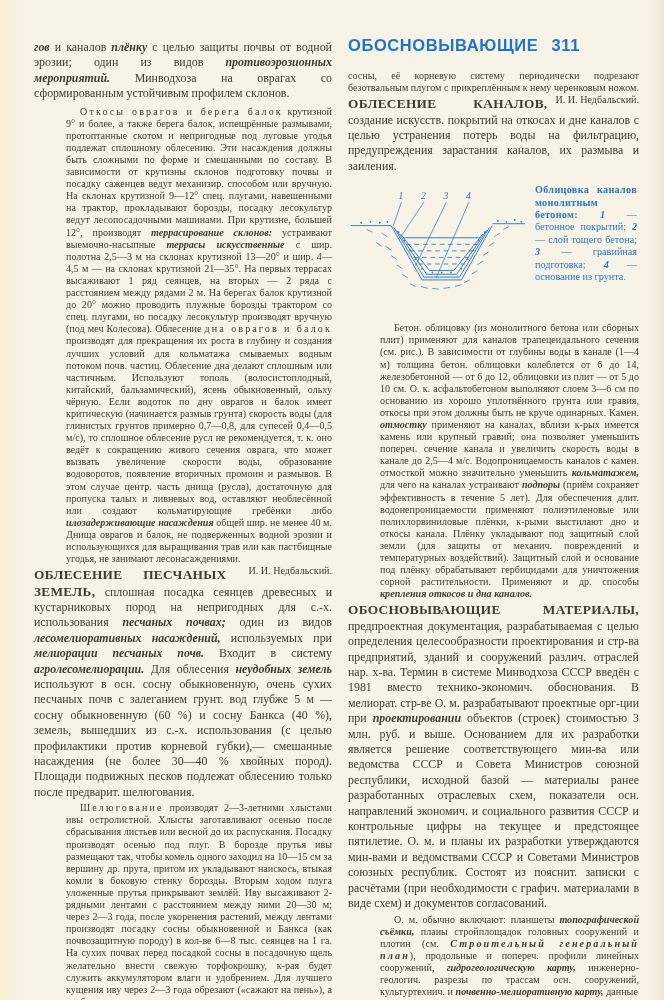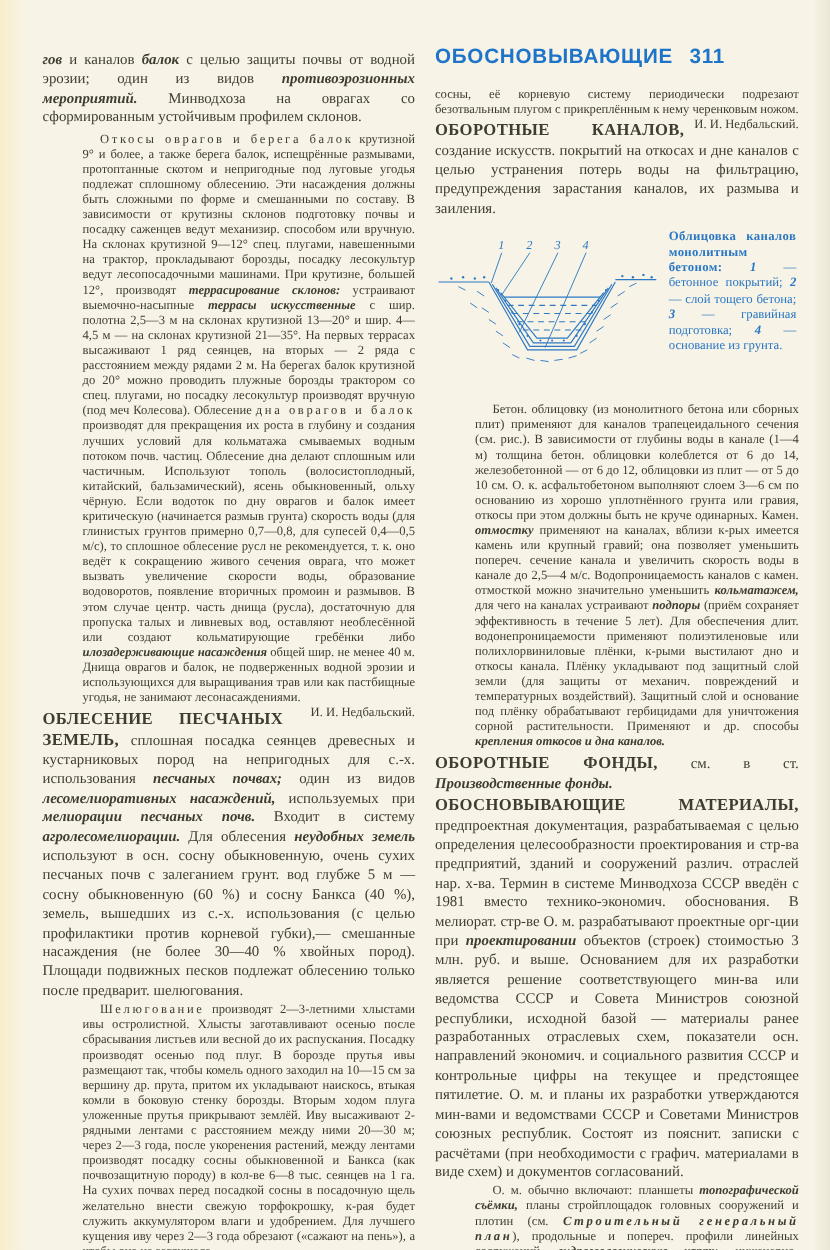--- a/index.html
+++ b/index.html
@@ -36,39 +36,39 @@
     width:102px;font-size:10.2px;line-height:12.4px;color:#2a77c4;
     text-align:justify;font-weight:500;
   }
   .caption .st-b{letter-spacing:.3px;}
   .mt4{margin-top:4px;} .mt2{margin-top:2px;}
 </style>
 </head>
 <body>
 
 <div class="col" id="left-col">
-  <p class="normal no-indent"><span class="st-i">гов</span><span> и каналов </span><span class="st-i">балок</span><span> с целью защиты почвы от водной эрозии; один из видов </span><span class="st-i">противоэрозионных мероприятий.</span><span> Минводхоза на оврагах со сформированным устойчивым профилем склонов.</span></p>
+  <p class="normal no-indent"><span class="st-i">гов</span><span> и каналов </span><span class="st-i">плёнку</span><span> с целью защиты почвы от водной эрозии; один из видов </span><span class="st-i">противоэрозионных мероприятий.</span><span> Минводхоза на оврагах со сформированным устойчивым профилем склонов.</span></p>
   <p class="petit indent mt4">
     <span><span class="st-sp">Откосы оврагов и берега балок</span><span> крутизной 9° и более, а также берега балок, испещрённые размывами, протоптанные скотом и непригодные под луговые угодья подлежат сплошному облесению. Эти насаждения должны быть сложными по форме и смешанными по составу. В зависимости от крутизны склонов подготовку почвы и посадку саженцев ведут механизир. способом или вручную. На склонах крутизной 9—12° спец. плугами, навешенными на трактор, прокладывают борозды, посадку лесокультур ведут лесопосадочными машинами. При крутизне, большей 12°, производят </span><span class="st-i">террасирование склонов:</span><span> устраивают выемочно-насыпные </span><span class="st-i">террасы искусственные</span><span> с шир. полотна 2,5—3 м на склонах крутизной 13—20° и шир. 4—4,5 м — на склонах крутизной 21—35°. На первых террасах высаживают 1 ряд сеянцев, на вторых — 2 ряда с расстоянием между рядами 2 м. На берегах балок крутизной до 20° можно проводить плужные борозды трактором со спец. плугами, но посадку лесокультур производят вручную (под меч Колесова). Облесение </span><span class="st-sp">дна оврагов и балок</span><span> производят для прекращения их роста в глубину и создания лучших условий для кольматажа смываемых водным потоком почв. частиц. Облесение дна делают сплошным или частичным. Используют тополь (волосистоплодный, китайский, бальзамический), ясень обыкновенный, ольху чёрную. Если водоток по дну оврагов и балок имеет критическую (начинается размыв грунта) скорость воды (для глинистых грунтов примерно 0,7—0,8, для супесей 0,4—0,5 м/с), то сплошное облесение русл не рекомендуется, т. к. оно ведёт к сокращению живого сечения оврага, что может вызвать увеличение скорости воды, образование водоворотов, появление вторичных промоин и размывов. В этом случае центр. часть днища (русла), достаточную для пропуска талых и ливневых вод, оставляют необлесённой или создают кольматирующие гребёнки либо </span><span class="st-i">илозадерживающие насаждения</span><span> общей шир. не менее 40 м. Днища оврагов и балок, не подверженных водной эрозии и использующихся для выращивания трав или как пастбищные угодья, не занимают лесонасаждениями.</span></span>
     <span class="sig">И. И. Недбальский.</span>
   </p>
   <p class="normal no-indent mt2"><span class="st-head">ОБЛЕСЕНИЕ ПЕСЧАНЫХ ЗЕМЕЛЬ,</span><span> сплошная посадка сеянцев древесных и кустарниковых пород на непригодных для с.-х. использования </span><span class="st-i">песчаных почвах;</span><span> один из видов </span><span class="st-i">лесомелиоративных насаждений,</span><span> используемых при </span><span class="st-i">мелиорации песчаных почв.</span><span> Входит в систему </span><span class="st-i">агролесомелиорации.</span><span> Для облесения </span><span class="st-i">неудобных земель</span><span> используют в осн. сосну обыкновенную, очень сухих песчаных почв с залеганием грунт. вод глубже 5 м — сосну обыкновенную (60 %) и сосну Банкса (40 %), земель, вышедших из с.-х. использования (с целью профилактики против корневой губки),— смешанные насаждения (не более 30—40 % хвойных пород). Площади подвижных песков подлежат облесению только после предварит. шелюгования.</span></p>
   <p class="petit indent mt2"><span class="st-sp">Шелюгование</span><span> производят 2—3-летними хлыстами ивы остролистной. Хлысты заготавливают осенью после сбрасывания листьев или весной до их распускания. Посадку производят осенью под плуг. В борозде прутья ивы размещают так, чтобы комель одного заходил на 10—15 см за вершину др. прута, притом их укладывают наискось, втыкая комли в боковую стенку борозды. Вторым ходом плуга уложенные прутья прикрывают землёй. Иву высаживают 2-рядными лентами с расстоянием между ними 20—30 м; через 2—3 года, после укоренения растений, между лентами производят посадку сосны обыкновенной и Банкса (как почвозащитную породу) в кол-ве 6—8 тыс. сеянцев на 1 га. На сухих почвах перед посадкой сосны в посадочную щель желательно внести свежую торфокрошку, к-рая будет служить аккумулятором влаги и удобрением. Для лучшего кущения иву через 2—3 года обрезают («сажают на пень»), а чтобы она не заглушала</span></p>
 </div>
 
 <div class="col" id="right-col">
   <div class="running-head">
     <span>ОБОСНОВЫВАЮЩИЕ</span>
     <span>311</span>
   </div>
   <p class="petit no-indent">
     <span><span>сосны, её корневую систему периодически подрезают безотвальным плугом с прикреплённым к нему черенковым ножом.</span></span>
     <span class="sig">И. И. Недбальский.</span>
   </p>
-  <p class="normal no-indent mt2"><span class="st-head">ОБОРОТНЫЕ КАНАЛОВ,</span><span> создание искусств. покрытий на откосах и дне каналов с целью устранения потерь воды на фильтрацию, предупреждения зарастания каналов, их размыва и заиления.</span></p>
+  <p class="normal no-indent mt2"><span class="st-head">ОБЛЕСЕНИЕ КАНАЛОВ,</span><span> создание искусств. покрытий на откосах и дне каналов с целью устранения потерь воды на фильтрацию, предупреждения зарастания каналов, их размыва и заиления.</span></p>
 
   <div class="figure">
     <svg width="178" height="130" viewBox="0 0 190 138" aria-hidden="true">
       <g stroke="#2d79c3" fill="none" stroke-width="1">
         <path d="M3,44 H46 M154,42 H189"></path>
         <path d="M46,44 L79,102 H121 L154,44"></path>
         <path d="M49,46 L81,99 H119 L151,46"></path>
         <path d="M52,49 L84,96 H116 L148,49"></path>
         <path d="M56,53 L87,92 H113 L144,53"></path>
         <path d="M59,57 H141"></path>
@@ -109,16 +109,15 @@
         <text x="126" y="16">4</text>
       </g>
       <g stroke="#2d79c3" stroke-width="0.8">
         <path d="M57,19 L48,45 M81,19 L57,55 M105,19 L72,87 M129,19 L94,100"></path>
       </g>
     </svg>
     <div class="caption"><span class="st-b">Облицовка каналов монолитным бетоном: </span><span class="st-i">1</span><span> — бетонное покрытий; </span><span class="st-i">2</span><span> — слой тощего бетона; </span><span class="st-i">3</span><span> — гравийная подготовка; </span><span class="st-i">4</span><span> — основание из грунта.</span></div>
   </div>
 
   <p class="petit indent"><span>Бетон. облицовку (из монолитного бетона или сборных плит) применяют для каналов трапецеидального сечения (см. рис.). В зависимости от глубины воды в канале (1—4 м) толщина бетон. облицовки колеблется от 6 до 14, железобетонной — от 6 до 12, облицовки из плит — от 5 до 10 см. О. к. асфальтобетоном выполняют слоем 3—6 см по основанию из хорошо уплотнённого грунта или гравия, откосы при этом должны быть не круче одинарных. Камен. </span><span class="st-i">отмостку</span><span> применяют на каналах, вблизи к-рых имеется камень или крупный гравий; она позволяет уменьшить попереч. сечение канала и увеличить скорость воды в канале до 2,5—4 м/с. Водопроницаемость каналов с камен. отмосткой можно значительно уменьшить </span><span class="st-i">кольматажем,</span><span> для чего на каналах устраивают </span><span class="st-i">подпоры</span><span> (приём сохраняет эффективность в течение 5 лет). Для обеспечения длит. водонепроницаемости применяют полиэтиленовые или полихлорвиниловые плёнки, к-рыми выстилают дно и откосы канала. Плёнку укладывают под защитный слой земли (для защиты от механич. повреждений и температурных воздействий). Защитный слой и основание под плёнку обрабатывают гербицидами для уничтожения сорной растительности. Применяют и др. способы </span><span class="st-i">крепления откосов и дна каналов.</span></p>
-  <p class="normal no-indent mt2"><span class="st-head">ОБОРОТНЫЕ ФОНДЫ,</span><span> см. в ст. </span><span class="st-i">Производственные фонды.</span></p>
   <p class="normal no-indent mt2"><span class="st-head">ОБОСНОВЫВАЮЩИЕ МАТЕРИАЛЫ,</span><span> предпроектная документация, разрабатываемая с целью определения целесообразности проектирования и стр-ва предприятий, зданий и сооружений различ. отраслей нар. х-ва. Термин в системе Минводхоза СССР введён с 1981 вместо технико-экономич. обоснования. В мелиорат. стр-ве О. м. разрабатывают проектные орг-ции при </span><span class="st-i">проектировании</span><span> объектов (строек) стоимостью 3 млн. руб. и выше. Основанием для их разработки является решение соответствующего мин-ва или ведомства СССР и Совета Министров союзной республики, исходной базой — материалы ранее разработанных отраслевых схем, показатели осн. направлений экономич. и социального развития СССР и контрольные цифры на текущее и предстоящее пятилетие. О. м. и планы их разработки утверждаются мин-вами и ведомствами СССР и Советами Министров союзных республик. Состоят из пояснит. записки с расчётами (при необходимости с графич. материалами в виде схем) и документов согласований.</span></p>
   <p class="petit indent mt2"><span>О. м. обычно включают: планшеты </span><span class="st-i">топографической съёмки,</span><span> планы стройплощадок головных сооружений и плотин (см. </span><span class="st-i st-sp">Строительный генеральный план</span><span>), продольные и попереч. профили линейных сооружений, </span><span class="st-i">гидрогеологическую карту,</span><span> инженерно-геологич. разрезы по трассам осн. сооружений, культуртехнич. и </span><span class="st-i">почвенно-мелиоративную карту,</span><span> данные</span></p>
 </div>
 
 </body></html>

